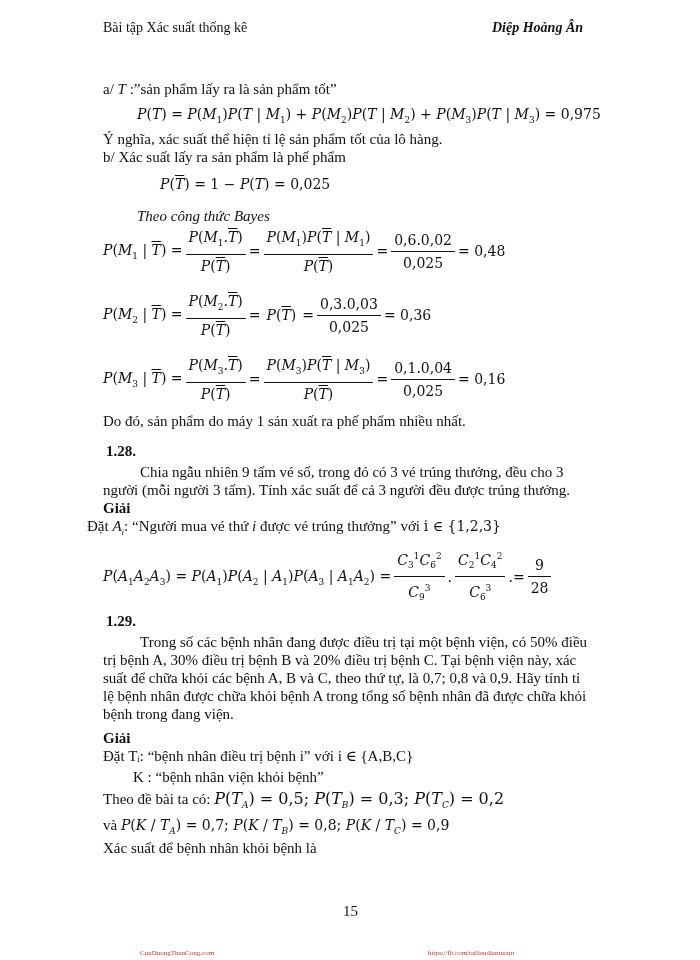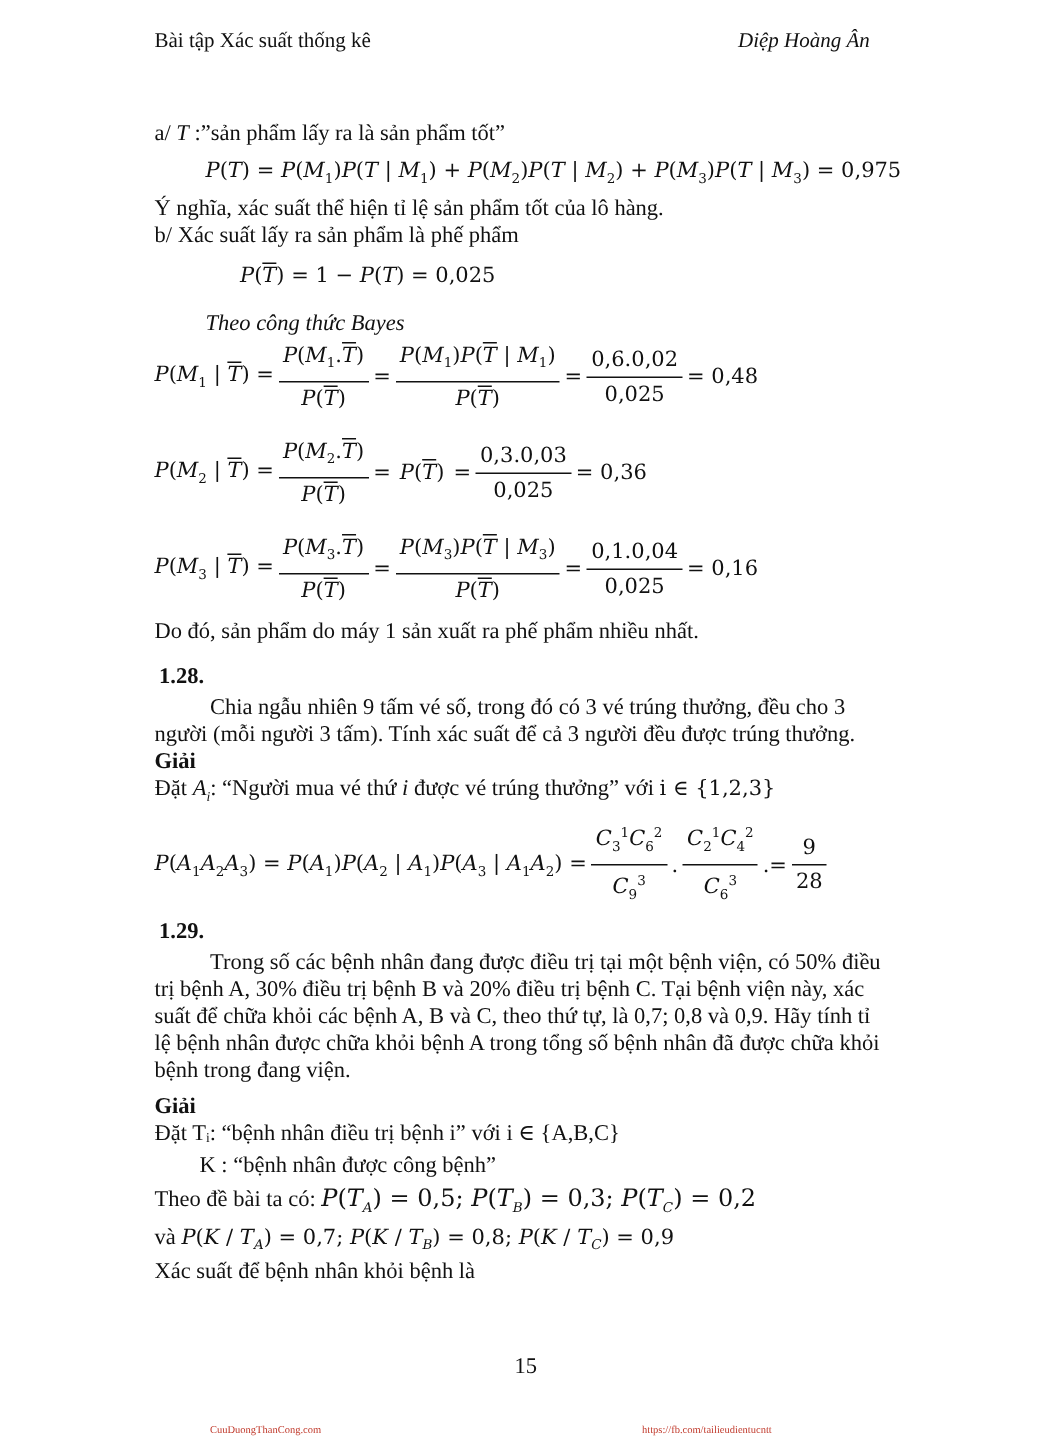--- a/index.html
+++ b/index.html
@@ -1,20 +1,20 @@
 <!DOCTYPE html>
 <html><head>
 <meta charset="utf-8">
 <style>
   html, body { margin:0; padding:0; background:#ffffff; }
   body { width:700px; height:960px; position:relative; overflow:hidden;
          font-family:"Liberation Serif", "DejaVu Serif", serif; color:#111; font-size:15px; }
   .abs { position:absolute; white-space:nowrap; }
   .hdr { top:20px; font-size:14px; }
-  .it { font-style:italic; }
+  .it { font-style:italic;font-weight:bold; }
   .line { font-size:15px; line-height:18px; }
   .b { font-weight:bold; }
   .math { font-family:"DejaVu Serif", "Liberation Serif", serif; font-size:14px; }
   .mi { font-style:italic; }
   .frac { display:inline-block; vertical-align:middle; text-align:center; margin:0 3px; }
   .frac > span { display:block; padding:0 3px; line-height:22px; }
   .frac > span.num { border-bottom:1px solid #111; }
   .ov { text-decoration:overline; }
   sub, sup { font-size:9px; }
   .eqrow { display:flex; align-items:center; }
@@ -95,21 +95,21 @@
     </span>
   <span>= 0,16</span>
 </div>
 
 <div class="abs line" style="left:103px; top:412px;">Do đó, sản phẩm do máy 1 sản xuất ra phế phẩm nhiều nhất.</div>
 
 <div class="abs line b" style="left:106px; top:442px;">1.28.</div>
 <div class="abs line" style="left:140px; top:463px;">Chia ngẫu nhiên 9 tấm vé số, trong đó có 3 vé trúng thưởng, đều cho 3</div>
 <div class="abs line" style="left:103px; top:481px;">người (mỗi người 3 tấm). Tính xác suất để cả 3 người đều được trúng thưởng.</div>
 <div class="abs line b" style="left:103px; top:499px;">Giải</div>
-<div class="abs line" style="left:103px; top:517px;">
+<div class="abs line" style="left:87px; top:517px;">
   <span>Đặt </span><span class="mi">A</span><sub class="mi">i</sub><span>: “Người mua vé thứ </span><span class="mi">i</span><span> được vé trúng thưởng” với </span><span class="math">i ∈ {1,2,3}</span>
 </div>
 
 <div class="abs math eqrow" style="left:103px; top:545px;">
   <span><span class="mi">P</span>(<span class="mi">A</span><sub>1</sub><span class="mi">A</span><sub>2</sub><span class="mi">A</span><sub>3</sub>) = <span class="mi">P</span>(<span class="mi">A</span><sub>1</sub>)<span class="mi">P</span>(<span class="mi">A</span><sub>2</sub> | <span class="mi">A</span><sub>1</sub>)<span class="mi">P</span>(<span class="mi">A</span><sub>3</sub> | <span class="mi">A</span><sub>1</sub><span class="mi">A</span><sub>2</sub>) =</span>
   <span class="frac">
       <span class="num"><span class="mi">C</span><sub>3</sub><sup>1</sup><span class="mi">C</span><sub>6</sub><sup>2</sup></span>
       <span><span class="mi">C</span><sub>9</sub><sup>3</sup></span>
     </span>.
   <span class="frac">
@@ -125,21 +125,21 @@
 
 <div class="abs line b" style="left:106px; top:612px;">1.29.</div>
 <div class="abs line" style="left:140px; top:633px;">Trong số các bệnh nhân đang được điều trị tại một bệnh viện, có 50% điều</div>
 <div class="abs line" style="left:103px; top:651px;">trị bệnh A,  30% điều trị bệnh B và  20% điều trị bệnh C. Tại bệnh viện này, xác</div>
 <div class="abs line" style="left:103px; top:669px;">suất để chữa khỏi các bệnh A, B và C, theo thứ tự, là 0,7;  0,8  và  0,9.  Hãy tính tỉ</div>
 <div class="abs line" style="left:103px; top:687px;">lệ bệnh nhân được chữa khỏi bệnh A  trong tổng số bệnh nhân đã được chữa khỏi</div>
 <div class="abs line" style="left:103px; top:705px;">bệnh trong đang viện.</div>
 
 <div class="abs line b" style="left:103px; top:729px;">Giải</div>
 <div class="abs line" style="left:103px; top:747px;">Đặt Tᵢ: “bệnh nhân điều trị bệnh i” với i ∈ {A,B,C}</div>
-<div class="abs line" style="left:133px; top:768px;">K : “bệnh nhân được công bệnh”</div>
+<div class="abs line" style="left:133px; top:768px;">K : “bệnh nhân viện khỏi bệnh”</div>
 <div class="abs line" style="left:103px; top:790px;">
   <span>Theo đề bài ta có: </span><span class="math" style="font-size:16px;"><span class="mi">P</span>(<span class="mi">T</span><sub class="mi">A</sub>) = 0,5; <span class="mi">P</span>(<span class="mi">T</span><sub class="mi">B</sub>) = 0,3; <span class="mi">P</span>(<span class="mi">T</span><sub class="mi">C</sub>) = 0,2</span>
 </div>
 <div class="abs line" style="left:103px; top:816px;">
   <span>và </span><span class="math"><span class="mi">P</span>(<span class="mi">K</span> / <span class="mi">T</span><sub class="mi">A</sub>) = 0,7; <span class="mi">P</span>(<span class="mi">K</span> / <span class="mi">T</span><sub class="mi">B</sub>) = 0,8; <span class="mi">P</span>(<span class="mi">K</span> / <span class="mi">T</span><sub class="mi">C</sub>) = 0,9</span>
 </div>
 <div class="abs line" style="left:103px; top:839px;">Xác suất để bệnh nhân khỏi bệnh là</div>
 
 <div class="abs line" style="left:343px; top:902px;">15</div>
 

